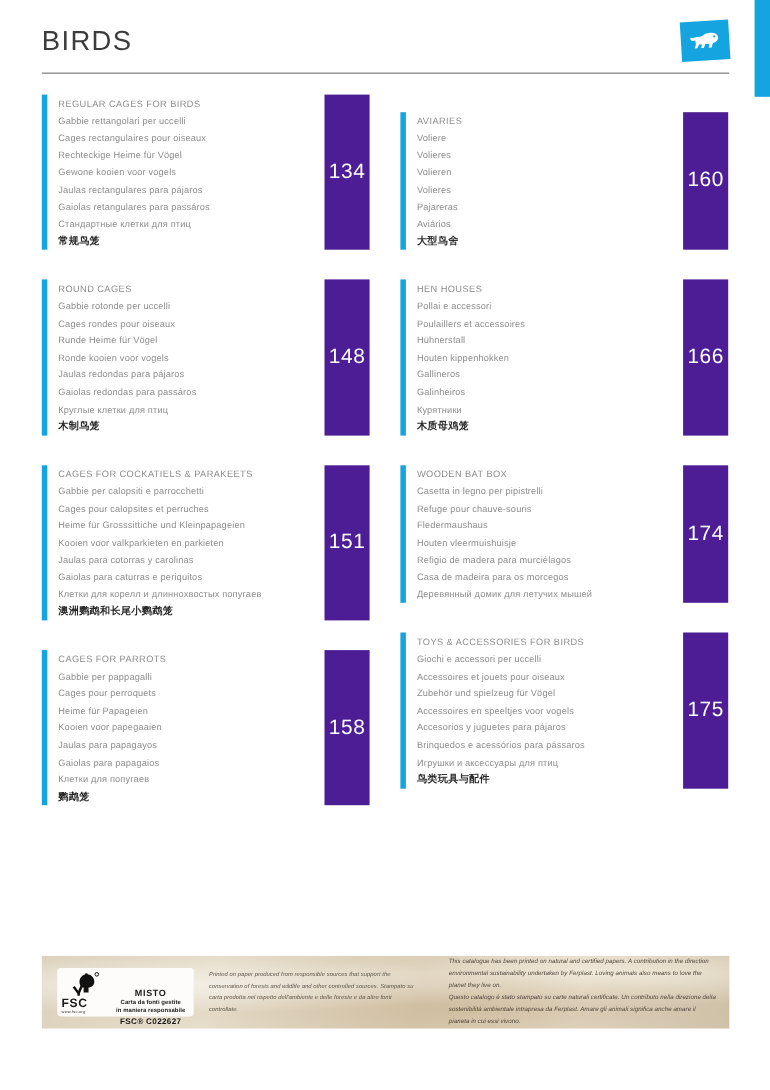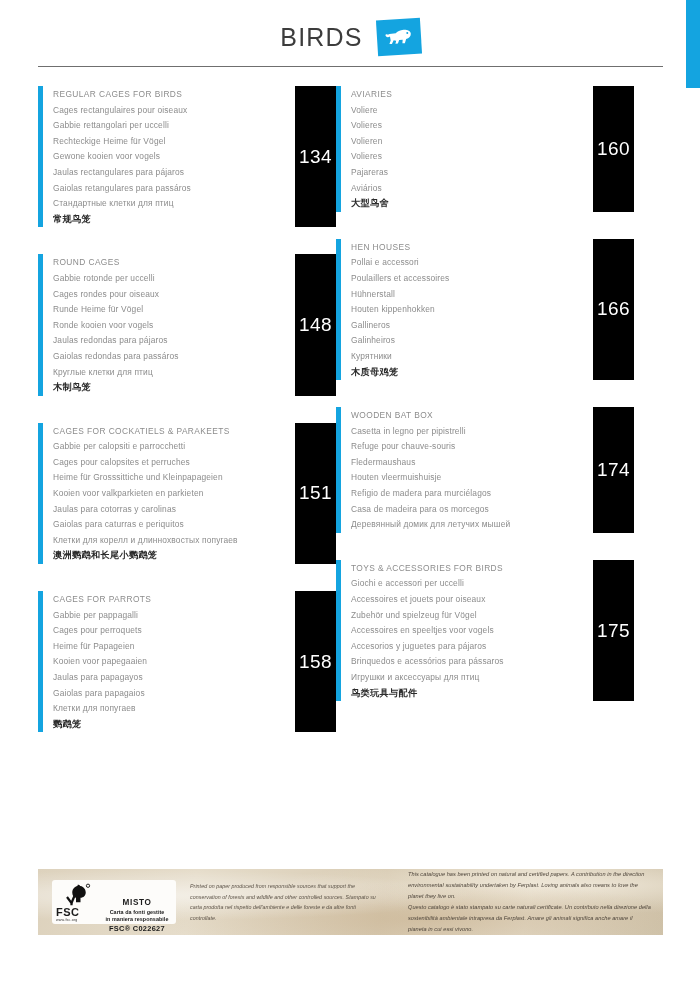--- a/index.html
+++ b/index.html
@@ -27,21 +27,21 @@
 
   
   .header {
     position: absolute;
     left: 38px;
     top: 8px;
     width: 625px;
     height: 58px;
     display: flex;
     align-items: center;
-    justify-content: center;
+    justify-content: space-between;
   }
   .header-title {
     font-size: 25px;
     letter-spacing: 1.2px;
     color: #3c3c3c;
     font-weight: 400;
     margin-right: 14px;
   }
   .brand-mark {
     width: 44px;
@@ -64,20 +64,22 @@
     background: #6f6f6f;
   }
 
   
   .columns {
     position: absolute;
     left: 38px;
     top: 86px;
     width: 625px;
     display: flex;
+    gap: 28px;
+    align-items: center;
   }
   .column {
     width: 298px;
     display: flex;
     flex-direction: column;
   }
 
   .entry {
     position: relative;
     display: flex;
@@ -108,21 +110,21 @@
   .entry-text .line.cjk {
     color: #2b2b2b;
     font-weight: bold;
     font-size: 9.2px;
     letter-spacing: 0.3px;
   }
 
   .page-band {
     flex: 0 0 41px;
     width: 41px;
-    background: #000000;
+    background: #4c1d95;
     display: flex;
     align-items: center;
     justify-content: center;
     margin-left: auto;
   }
   .page-band .num {
     color: #ffffff;
     font-size: 19px;
     font-weight: 300;
     letter-spacing: 0.5px;
@@ -240,22 +242,22 @@
 <div class="header-rule"></div>
 
 <div class="columns">
 
   <div class="column">
 
     <div class="entry">
       <div class="accent-bar"></div>
       <div class="entry-text">
         <div class="line title">REGULAR CAGES FOR BIRDS</div>
+        <div class="line">Gabbie rettangolari per uccelli</div>
         <div class="line">Cages rectangulaires pour oiseaux</div>
-        <div class="line">Gabbie rettangolari per uccelli</div>
         <div class="line">Rechteckige Heime für Vögel</div>
         <div class="line">Gewone kooien voor vogels</div>
         <div class="line">Jaulas rectangulares para pájaros</div>
         <div class="line">Gaiolas retangulares para passáros</div>
         <div class="line">Стандартные клетки для птиц</div>
         <div class="line cjk">常规鸟笼</div>
       </div>
       <div class="page-band">
         <span class="num">134</span>
       </div>

